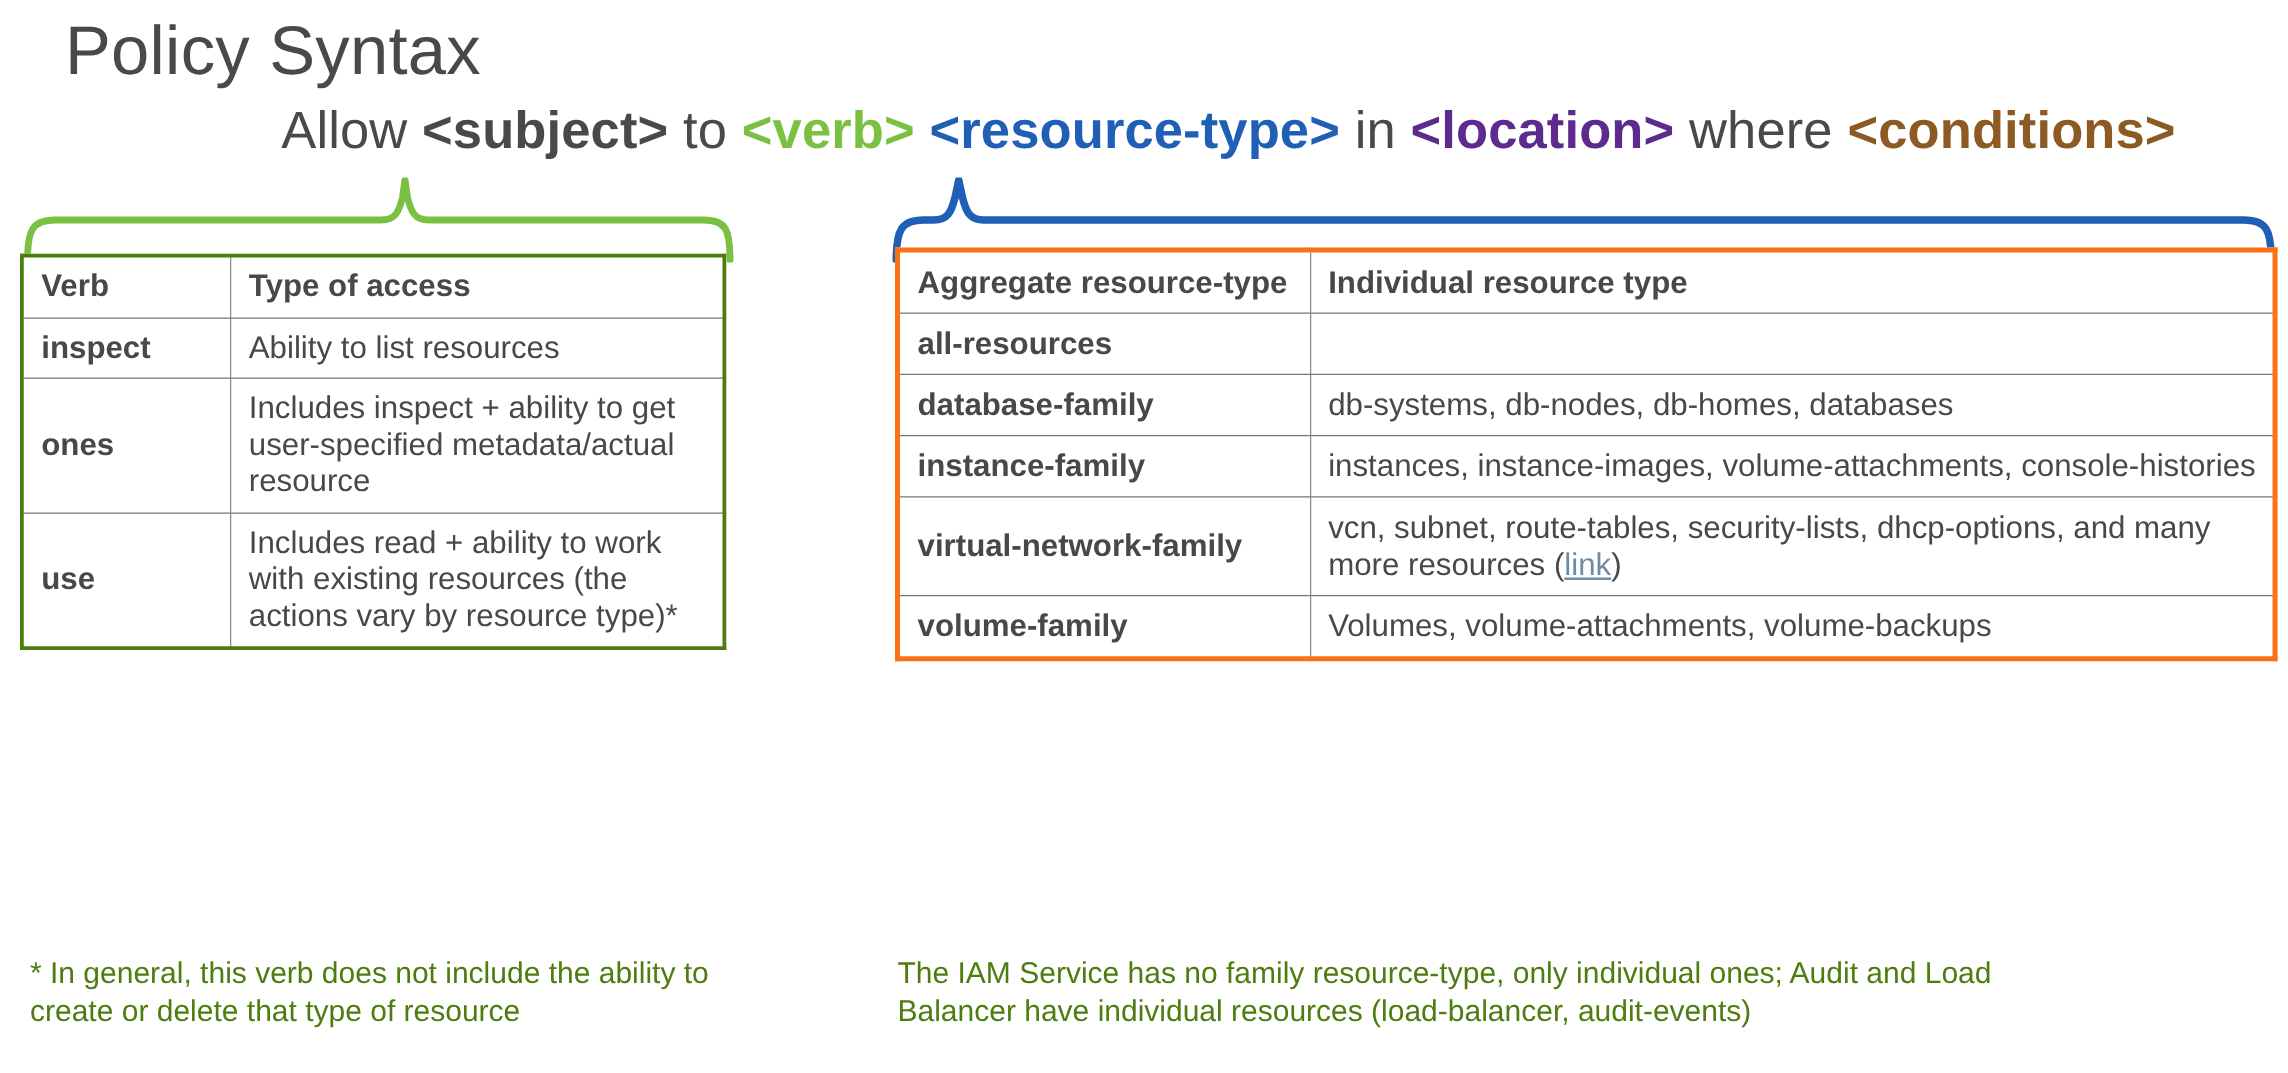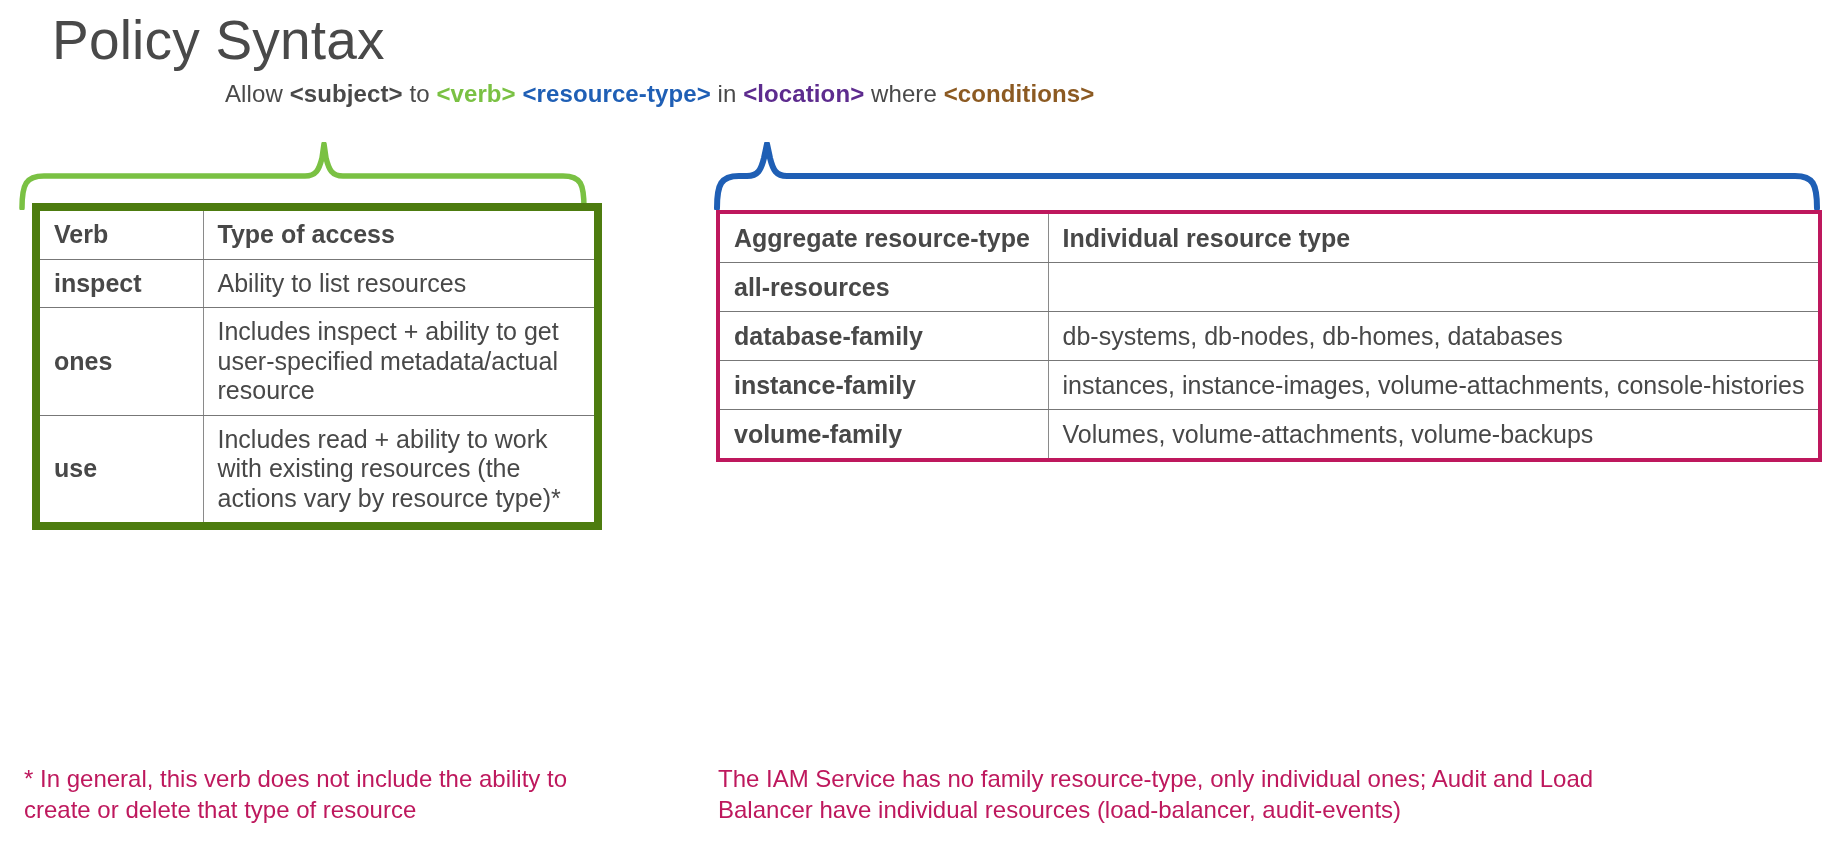--- a/index.html
+++ b/index.html
@@ -27,21 +27,21 @@
     color: #494949;
     letter-spacing: 0.2px;
     white-space: nowrap;
   }
 
   
   #policy-statement {
     position: absolute;
     left: 225px;
     top: 80px;
-    font-size: 24px;
+    font-size: 42px;
     font-weight: 400;
     color: #494949;
     white-space: nowrap;
     letter-spacing: 0.1px;
   }
   #policy-statement .tok {
     font-weight: bold;
   }
   .tok-subject { color: #494949; }
   .tok-verb    { color: #7ac143; }
@@ -84,43 +84,43 @@
     vertical-align: middle;
     color: #484848;
     background: #ffffff;
   }
   .tbl .key {
     font-weight: bold;
   }
 
   
   #verb-table {
-    left: 32px;
+    left: 16px;
     top: 203px;
     width: 562px;
-    border: 8px solid #4d7c0f;
+    border: 3px solid #4d7c0f;
   }
   #verb-table td {
     font-size: 25px;
     line-height: 1.18;
     padding: 9px 12px 9px 14px;
   }
   #verb-table col.c1 { width: 167px; }
   #verb-table col.c2 { width: 395px; }
   #verb-table tr:first-child td { border-top: none; }
   #verb-table tr:last-child td { border-bottom: none; }
   #verb-table td:first-child { border-left: none; }
   #verb-table td:last-child { border-right: none; }
 
   
   #restype-table {
     left: 716px;
-    top: 210px;
+    top: 198px;
     width: 1102px;
-    border: 4px solid #be185d;
+    border: 4px solid #f97316;
   }
   #restype-table td {
     font-size: 25px;
     line-height: 1.2;
     padding: 9px 12px 9px 14px;
   }
   #restype-table col.c1 { width: 330px; }
   #restype-table col.c2 { width: 772px; }
   #restype-table tr:first-child td { border-top: none; }
   #restype-table tr:last-child td { border-bottom: none; }
@@ -130,21 +130,21 @@
   .cell-link {
     color: #6f8ca6;
     text-decoration: underline;
   }
 
   
   .footnote {
     position: absolute;
     font-size: 24px;
     line-height: 1.3;
-    color: #be185d;
+    color: #4d7c0f;
   }
   #footnote-verb {
     left: 24px;
     top: 763px;
     width: 560px;
   }
   #footnote-restype {
     left: 718px;
     top: 763px;
     width: 920px;
@@ -215,20 +215,24 @@
     </tr>
     <tr>
       <td class="key">database-family</td>
       <td>db-systems, db-nodes, db-homes, databases</td>
     </tr>
     <tr>
       <td class="key">instance-family</td>
       <td>instances, instance-images, volume-attachments, console-histories</td>
     </tr>
     <tr>
+      <td class="key">virtual-network-family</td>
+      <td><span>vcn, subnet, route-tables, security-lists, dhcp-options, and many more resources (</span><a class="cell-link" href="#">link</a><span>)</span></td>
+    </tr>
+    <tr>
       <td class="key">volume-family</td>
       <td>Volumes, volume-attachments, volume-backups</td>
     </tr>
   </tbody>
 </table>
 
 <div class="footnote" id="footnote-verb">* In general, this verb does not include the ability to create or delete that type of resource</div>
 
 <div class="footnote" id="footnote-restype">The IAM Service has no family resource-type, only individual ones; Audit and Load Balancer have individual resources (load-balancer, audit-events)</div>
 

